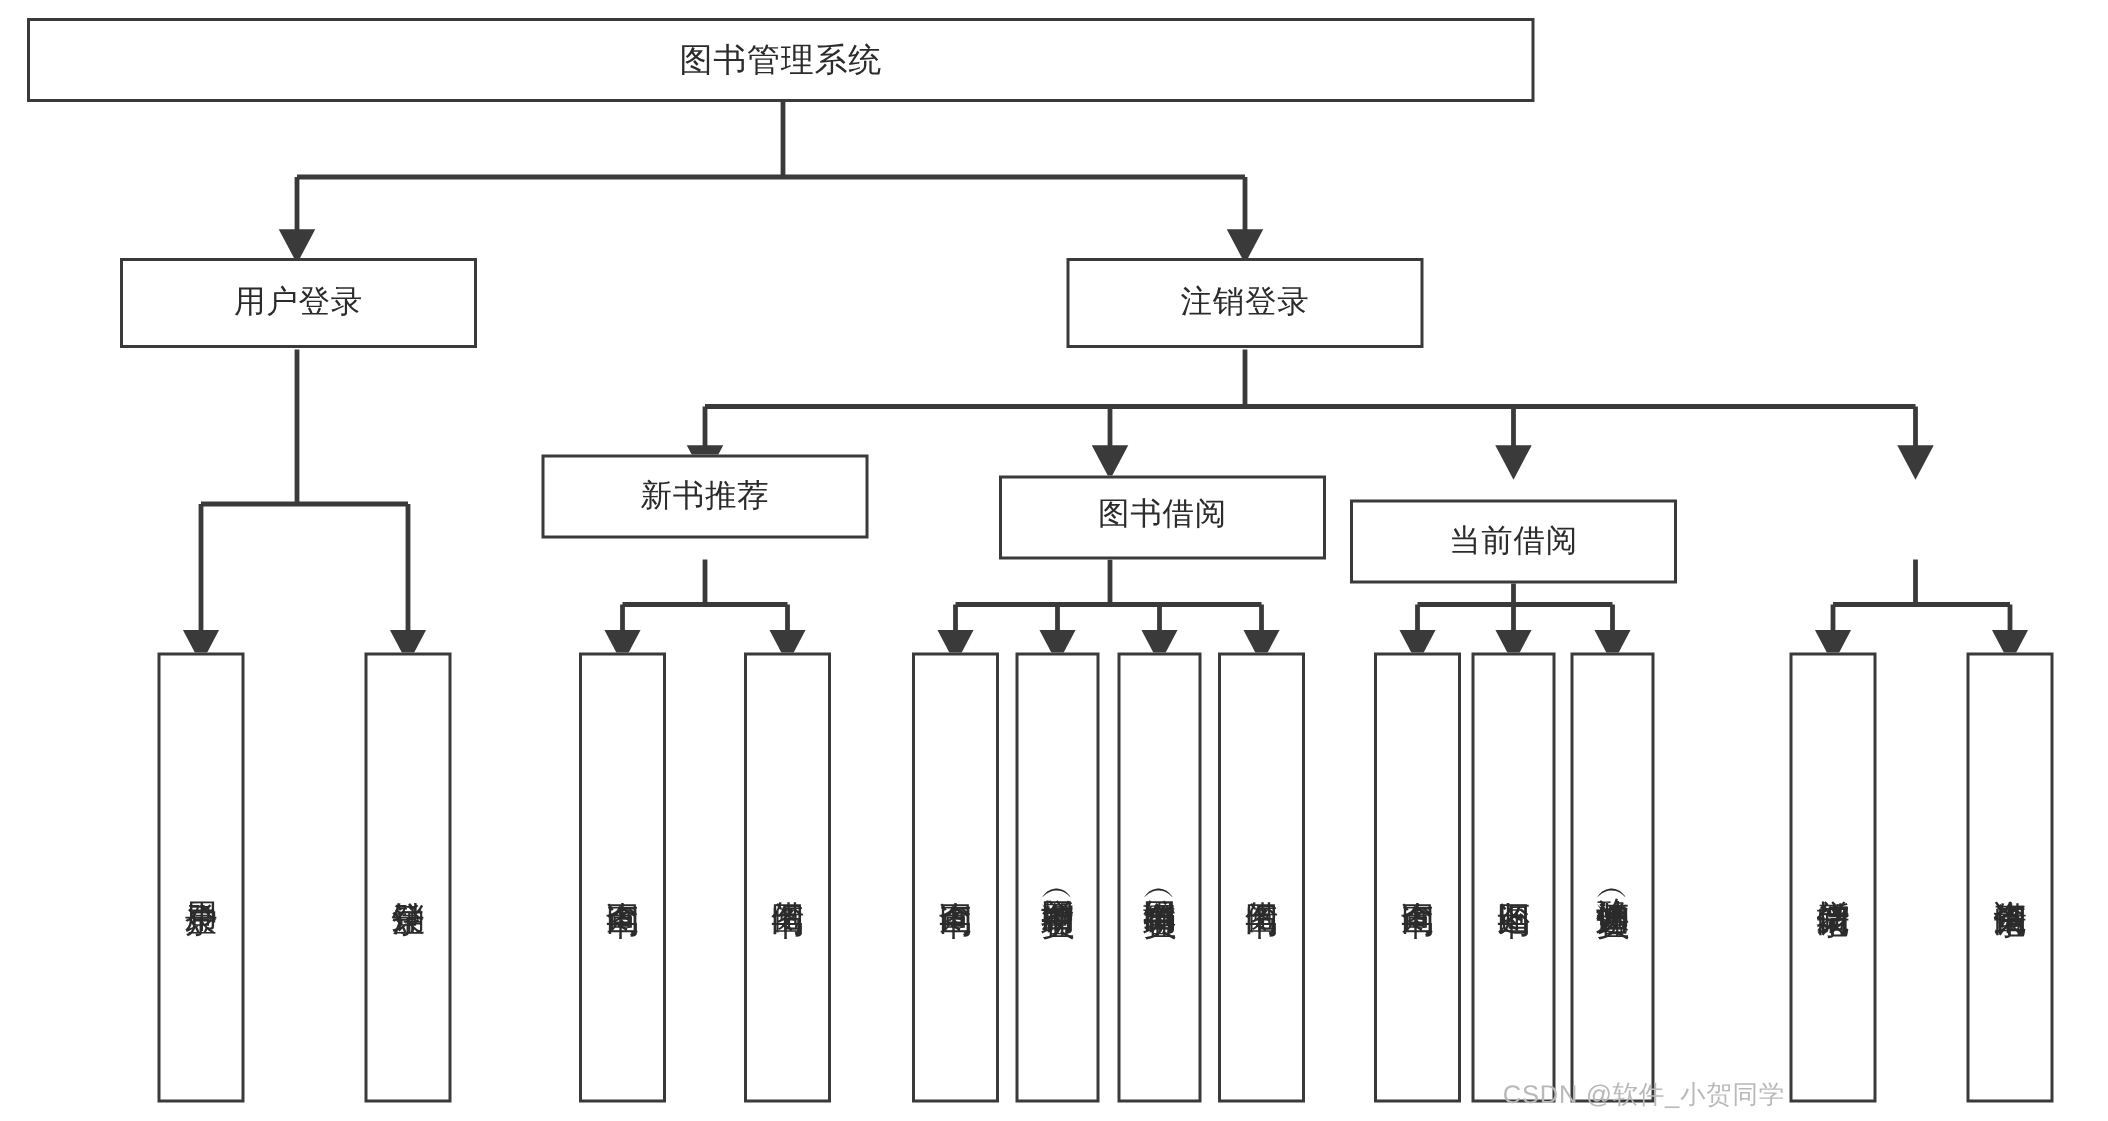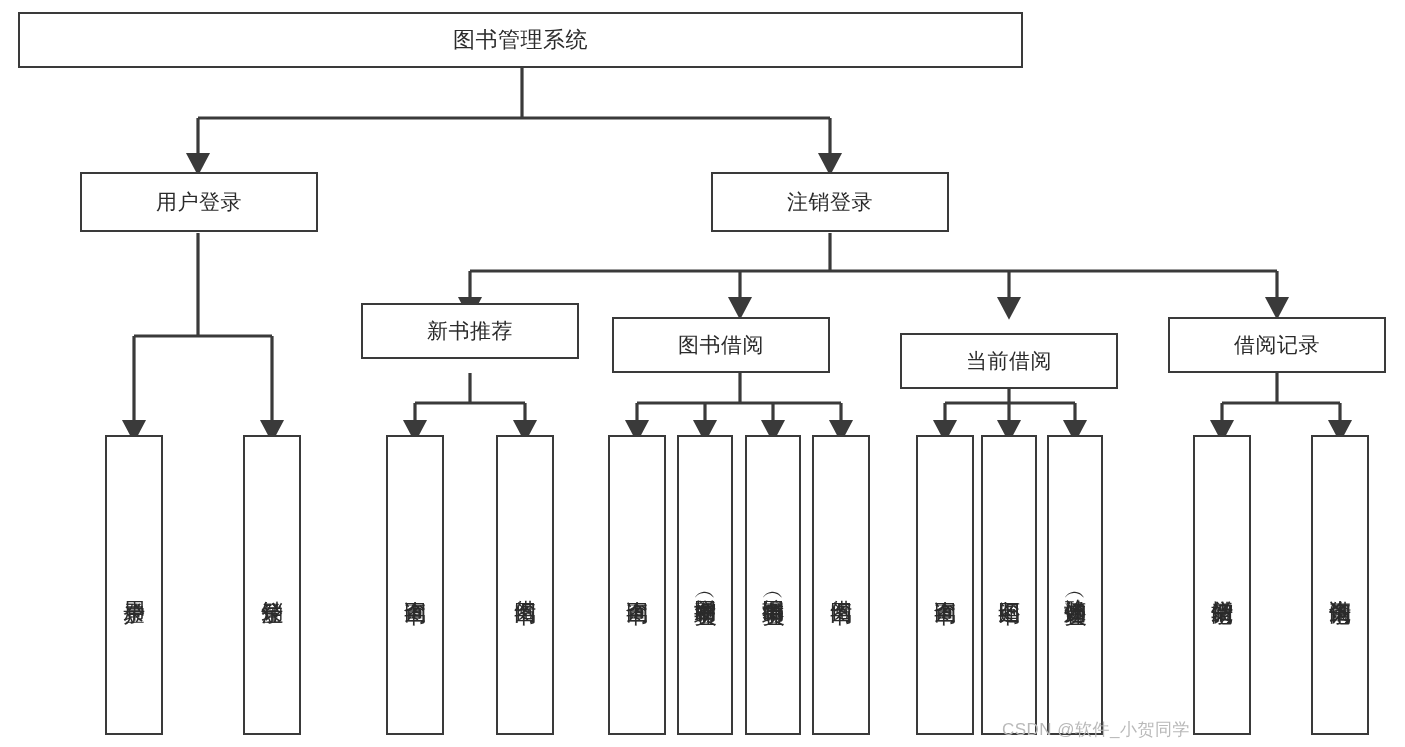--- a/index.html
+++ b/index.html
@@ -125,28 +125,25 @@
   <div class="node horiz" style="left:80px;top:172px;width:238px;height:60px;">
     <span class="lbl">用户登录</span>
   </div>
   <div class="node horiz" style="left:711px;top:172px;width:238px;height:60px;">
     <span class="lbl">注销登录</span>
   </div>
 
   <div class="node horiz" style="left:361px;top:303px;width:218px;height:56px;">
     <span class="lbl">新书推荐</span>
   </div>
-  <div class="node horiz" style="left:612px;top:317px;width:218px;height:56px;">
+  <div class="node horiz" style="left:666px;top:317px;width:218px;height:56px;font-family:Liberation Mono, monospace;">
     <span class="lbl">图书借阅</span>
   </div>
   <div class="node horiz" style="left:900px;top:333px;width:218px;height:56px;">
     <span class="lbl">当前借阅</span>
-  </div>
-  <div class="node horiz" style="left:1168px;top:317px;width:218px;height:56px;">
-    <span class="lbl">借阅记录</span>
   </div>
 
   <div class="node vert" style="left:105px;top:435px;width:58px;height:300px;">
     <span class="lbl">用户登录</span>
   </div>
   <div class="node vert" style="left:243px;top:435px;width:58px;height:300px;">
     <span class="lbl">注销登录</span>
   </div>
 
   <div class="node vert" style="left:386px;top:435px;width:58px;height:300px;">

